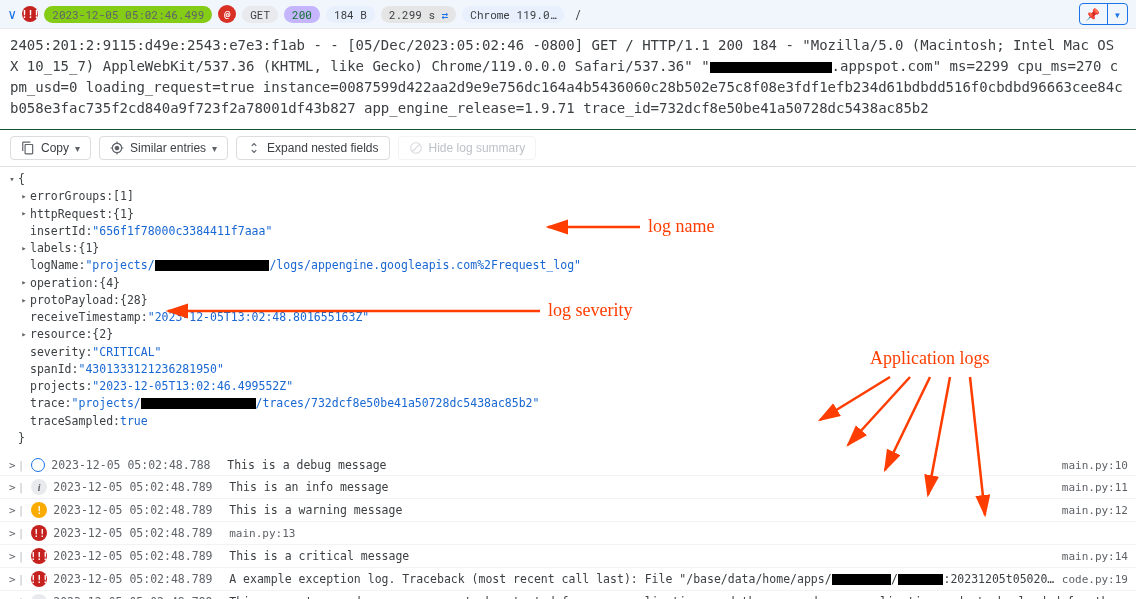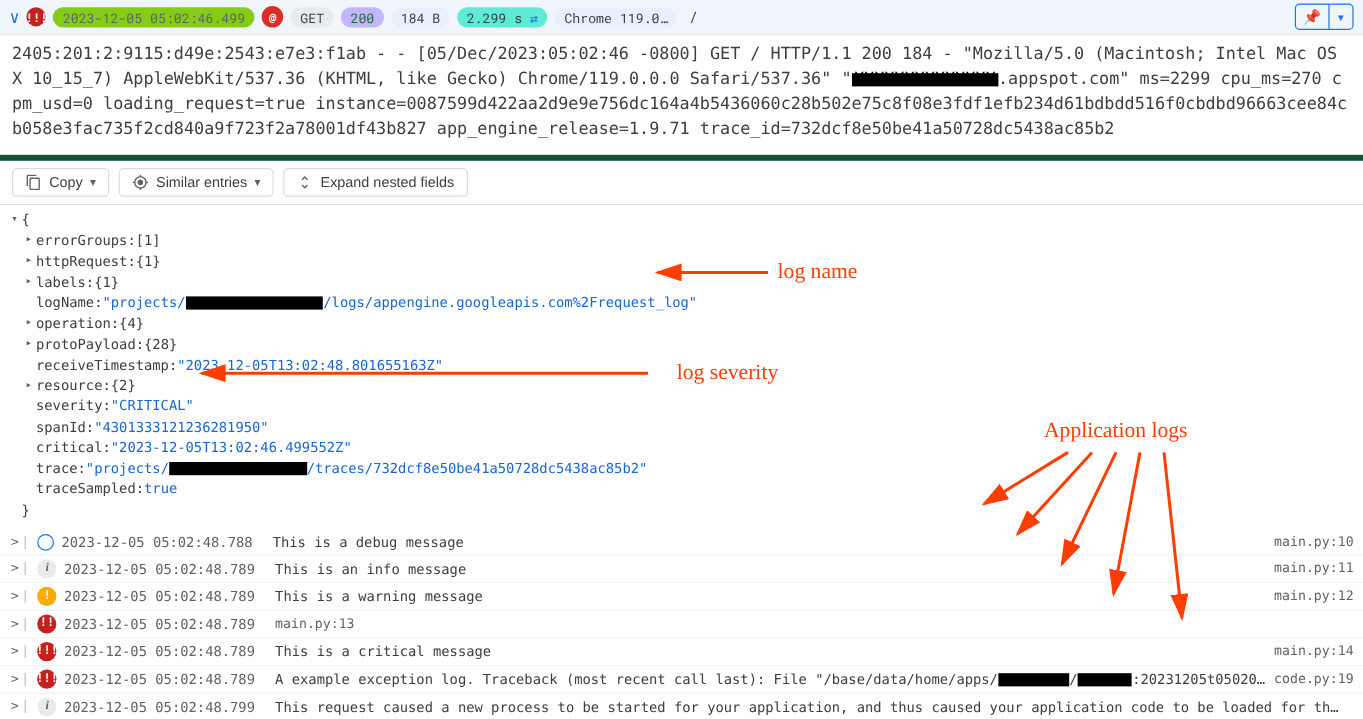--- a/index.html
+++ b/index.html
@@ -10,26 +10,26 @@
   .sev-critical { background:#c5221f; }
   .sev-error { background:#c5221f; }
   .sev-warning { background:#f9ab00; }
   .sev-info { background:#669df6; color:#fff; }
   .sev-debug { border:1.5px solid #1a73e8; background:#fff; color:#1a73e8; width:14px; height:14px; border-radius:50%; }
   .ts-badge { background:#84cc16; color:#5f6368; padding:1px 8px; border-radius:10px; font-size:11px; }
   .red-circle { display:inline-flex; align-items:center; justify-content:center; width:18px; height:18px; border-radius:50%; background:#d93025; color:#fff; font-size:11px; font-weight:bold; }
   .method-chip { background:#e8eaed; color:#3c4043; padding:1px 8px; border-radius:10px; font-size:11px; }
   .status-chip { background:#c4b5fd; color:#137333; padding:1px 8px; border-radius:10px; font-size:11px; }
   .chip-plain { background:#e8f0fe; color:#3c4043; padding:1px 8px; border-radius:10px; font-size:11px; }
-  .chip-plain.light { background:#5eead4; }
+  .chip-plain.light { background:#e5e5e5; }
   .pin-box { margin-left:auto; display:flex; border:1px solid #1a73e8; border-radius:4px; }
   .pin-box span { padding:2px 6px; color:#1a73e8; cursor:pointer; font-size:12px; }
   .raw-log { padding: 6px 10px 10px 10px; font-size: 14px; line-height:1.5; color:#3c4043; word-break: break-all; font-family: Menlo, monospace; }
   .redact { background:#000; color:#000; padding:0 2px; display:inline-block; vertical-align:middle; line-height:11px; }
-  .toolbar { display:flex; align-items:center; padding:6px 10px; gap:8px; border-top:5px solid #14532d; border-bottom:1px solid #e0e0e0; font-family:'Google Sans',Roboto,Arial,sans-serif; }
+  .toolbar { display:flex; align-items:center; padding:6px 10px; gap:8px; border-top:1px solid #14532d; border-bottom:1px solid #e0e0e0; font-family:'Google Sans',Roboto,Arial,sans-serif; }
   .tbtn { display:flex; align-items:center; gap:6px; padding:4px 10px; border:1px solid #dadce0; border-radius:4px; font-size:12px; color:#3c4043; background:#fff; cursor:pointer; }
   .tbtn.disabled { color:#bdc1c6; border-color:#f1f3f4; cursor:default; }
   .tbtn svg { width:14px; height:14px; fill:#5f6368; }
   .json-area { padding: 4px 6px 8px 6px; font-family: Menlo, monospace; font-size:11.5px; line-height:1.5; }
   .json-line { white-space: pre; display:flex; align-items:center; }
   .json-tri { color:#5f6368; cursor:pointer; width:12px; display:inline-block; text-align:center; font-size:9px; }
   .k-key { color:#3c4043; }
   .k-str { color:#1967d2; }
   .k-bool { color:#1967d2; }
   .k-num { color:#3c4043; }
@@ -82,35 +82,42 @@
         </svg>
       <span>Similar entries</span>
       <span style="font-size:10px;color:#5f6368;">▾</span>
     </button>
     <button class="tbtn">
       <svg viewBox="0 0 24 24">
           <path d="M12 5.83L15.17 9l1.41-1.41L12 3 7.41 7.59 8.83 9 12 5.83zm0 12.34L8.83 15l-1.41 1.41L12 21l4.59-4.59L15.17 15 12 18.17z"></path>
         </svg>
       <span>Expand nested fields</span>
     </button>
+    <button class="tbtn disabled">
+      <svg viewBox="0 0 24 24" style="fill:#dadce0">
+          <path d="M12 2C6.48 2 2 6.48 2 12s4.48 10 10 10 10-4.48 10-10S17.52 2 12 2zM4 12c0-4.42 3.58-8 8-8 1.85 0 3.55.63 4.9 1.69L5.69 16.9A7.902 7.902 0 014 12zm8 8c-1.85 0-3.55-.63-4.9-1.69L18.31 7.1A7.902 7.902 0 0120 12c0 4.42-3.58 8-8 8z"></path>
+        </svg>
+      <span>Hide log summary</span>
+    </button>
   </div>
 
   <div class="json-area">
     <div class="json-line"><span class="json-tri">▾</span> <span>{</span></div>
     <div class="json-line"><span style="width:12px"></span><span class="json-tri">▸</span><span class="k-key">errorGroups:</span> <span class="k-num">[1]</span></div>
     <div class="json-line"><span style="width:12px"></span><span class="json-tri">▸</span><span class="k-key">httpRequest:</span> <span class="k-num">{1}</span></div>
+    <div class="json-line"><span style="width:24px"></span><span class="k-key">insertId:</span> <span class="k-str">"656f1f78000c3384411f7aaa"</span></div>
     <div class="json-line"><span style="width:12px"></span><span class="json-tri">▸</span><span class="k-key">labels:</span> <span class="k-num">{1}</span></div>
     <div class="json-line"><span style="width:24px"></span><span class="k-key">logName:</span> <span class="k-str">"projects/</span><span class="redact">XXXXXXXXXXXXXXXX</span><span class="k-str">/logs/appengine.googleapis.com%2Frequest_log"</span></div>
     <div class="json-line"><span style="width:12px"></span><span class="json-tri">▸</span><span class="k-key">operation:</span> <span class="k-num">{4}</span></div>
     <div class="json-line"><span style="width:12px"></span><span class="json-tri">▸</span><span class="k-key">protoPayload:</span> <span class="k-num">{28}</span></div>
     <div class="json-line"><span style="width:24px"></span><span class="k-key">receiveTimestamp:</span> <span class="k-str">"2023-12-05T13:02:48.801655163Z"</span></div>
     <div class="json-line"><span style="width:12px"></span><span class="json-tri">▸</span><span class="k-key">resource:</span> <span class="k-num">{2}</span></div>
     <div class="json-line"><span style="width:24px"></span><span class="k-key">severity:</span> <span class="k-str">"CRITICAL"</span></div>
     <div class="json-line"><span style="width:24px"></span><span class="k-key">spanId:</span> <span class="k-str">"4301333121236281950"</span></div>
-    <div class="json-line"><span style="width:24px"></span><span class="k-key">critical:</span> <span class="k-str">"2023-12-05T13:02:46.499552Z"</span></div>
+    <div class="json-line"><span style="width:24px"></span><span class="k-key">projects:</span> <span class="k-str">"2023-12-05T13:02:46.499552Z"</span></div>
     <div class="json-line"><span style="width:24px"></span><span class="k-key">trace:</span> <span class="k-str">"projects/</span><span class="redact">XXXXXXXXXXXXXXXX</span><span class="k-str">/traces/732dcf8e50be41a50728dc5438ac85b2"</span></div>
     <div class="json-line"><span style="width:24px"></span><span class="k-key">traceSampled:</span> <span class="k-bool">true</span></div>
     <div class="json-line"><span style="width:12px"></span><span>}</span></div>
   </div>
 
   <div id="log-rows">
       <div class="log-row">
         <span class="arrows">
           <span>&gt;</span>
           <span style="color:#bdc1c6">|</span>
@@ -195,16 +202,16 @@
       </defs>
     <line x1="640" y1="227" x2="548" y2="227" stroke="#ff3d00" stroke-width="2.5" marker-end="url(#ah)"></line>
     <line x1="540" y1="311" x2="168" y2="311" stroke="#ff3d00" stroke-width="2.5" marker-end="url(#ah)"></line>
     <line x1="890" y1="377" x2="820" y2="420" stroke="#ff3d00" stroke-width="2.5" marker-end="url(#ah)"></line>
     <line x1="910" y1="377" x2="848" y2="445" stroke="#ff3d00" stroke-width="2.5" marker-end="url(#ah)"></line>
     <line x1="930" y1="377" x2="885" y2="470" stroke="#ff3d00" stroke-width="2.5" marker-end="url(#ah)"></line>
     <line x1="950" y1="377" x2="928" y2="495" stroke="#ff3d00" stroke-width="2.5" marker-end="url(#ah)"></line>
     <line x1="970" y1="377" x2="985" y2="515" stroke="#ff3d00" stroke-width="2.5" marker-end="url(#ah)"></line>
   </svg>
   <div class="annot" style="top:216px;left:648px">log name</div>
-  <div class="annot" style="top:300px;left:564px">log severity</div>
+  <div class="annot" style="top:300px;left:548px">log severity</div>
   <div class="annot" style="top:348px;left:870px">Application logs</div>
 
 </div>
 
 </body></html>

